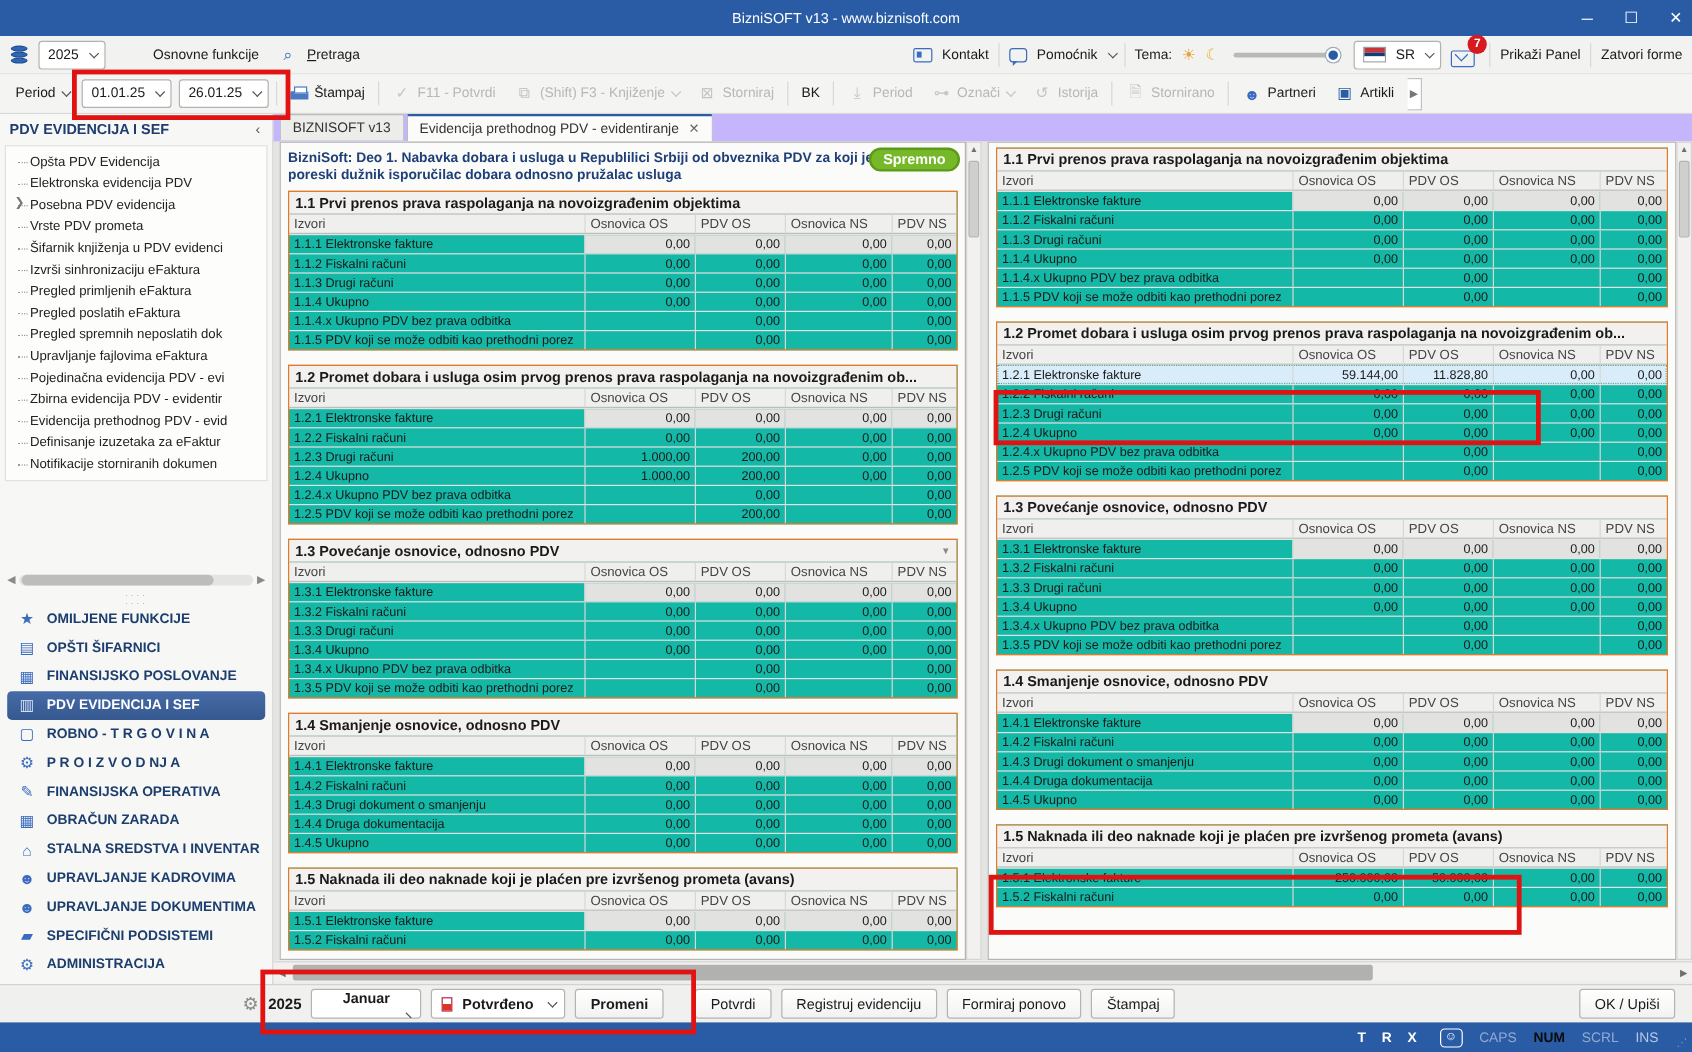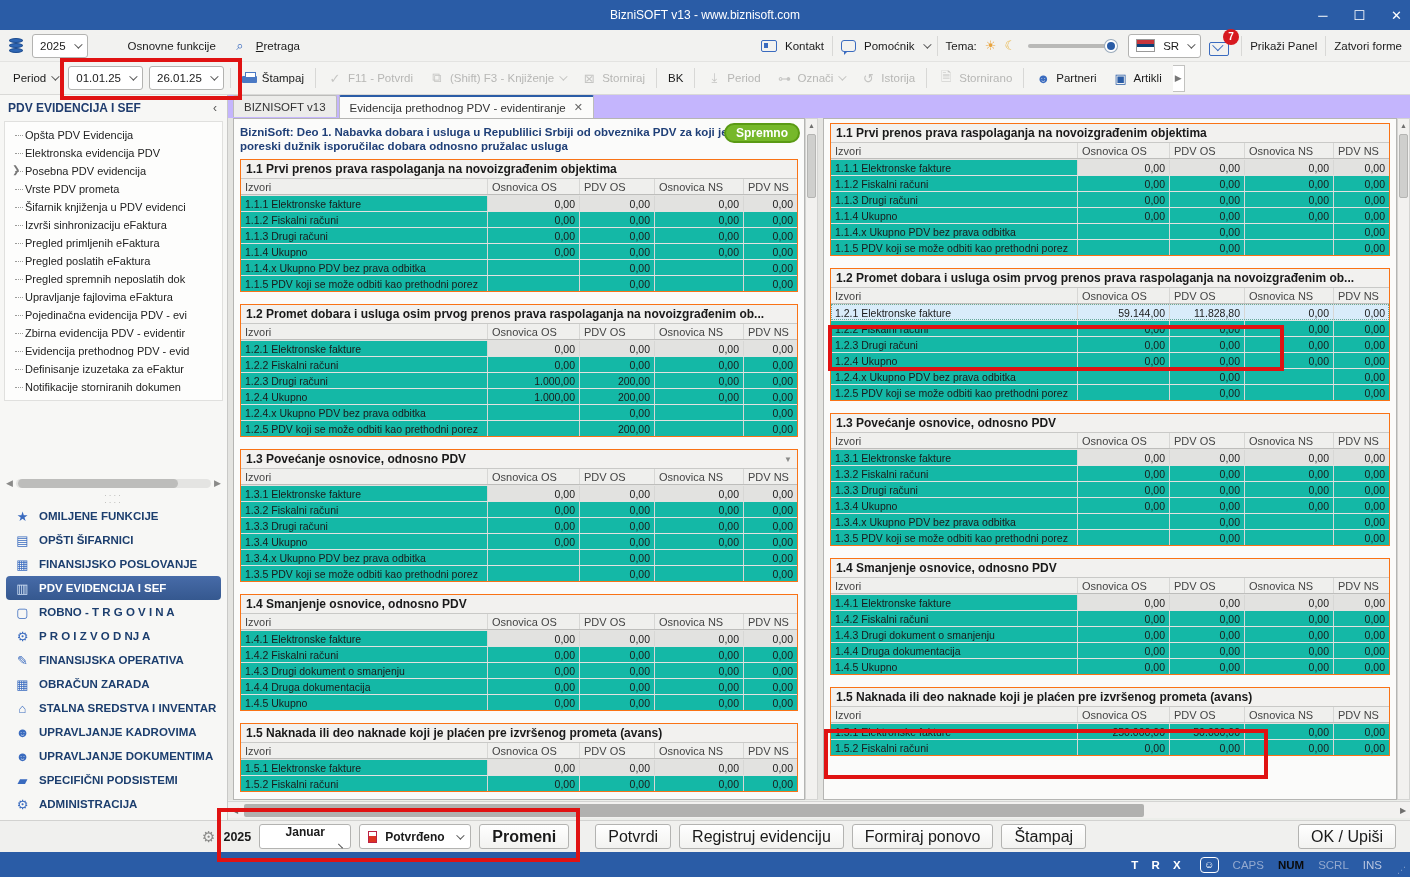--- a/index.html
+++ b/index.html
@@ -108,21 +108,21 @@
 
   
   .bottombar { height:32px; background:#f0f0ee; border-top:1px solid #d2d2d0; display:flex; align-items:center; gap:8px; padding:0 10px 0 0; }
   .gear { margin-left:202px; color:#8a8a88; font-size:15px; }
   .yr { font-weight:bold; font-size:12.5px; }
   .sel { background:#fff; border:1px solid #b3b3b1; border-radius:3px; height:25px; display:flex; align-items:center; gap:8px; padding:0 8px; font-weight:bold; font-size:12px; }
   .sel .chev { margin-left:auto; }
   .sel.month { width:92px;flex-direction:column; }
   .sel.status { width:112px; }
   .doc-red { width:9px; height:12px; border:1px solid #b24; background:linear-gradient(#fff 45%, #d32 45%); flex:0 0 9px; }
-  .btn { background:linear-gradient(#fff,#f2f2f0); border:1px solid #b3b3b1; border-radius:3px; height:25px; display:flex; align-items:center; padding:0 12px; font-size:16px; white-space:nowrap; }
+  .btn { background:linear-gradient(#fff,#f2f2f0); border:1px solid #b3b3b1; border-radius:3px; height:25px; display:flex; align-items:center; padding:0 12px; font-size:12px; white-space:nowrap; }
   .btn.bold { font-weight:bold; }
   .ok-btn { margin-left:auto; margin-right:4px; }
 
   
   .statusbar { height:25px; background:#2a5ca6; color:#fff; display:flex; align-items:center; justify-content:flex-end; gap:14px; padding-right:28px; font-size:11.5px; }
   .trx { letter-spacing:5px; font-weight:bold; }
   .chat-ico { width:19px; height:16px; border:1.5px solid #fff; border-radius:4px; display:flex; align-items:center; justify-content:center; font-size:10px; color:#fff; }
   .flagtxt { color:#93a9cf; } .flagtxt.on { color:#0a0a0a; font-weight:bold; } .flagtxt.dim2 { color:#b9c6e0; }
   .grip { position:absolute; right:3px; bottom:2px; color:#7f9cc9; font-size:9px; letter-spacing:1px; }
 

